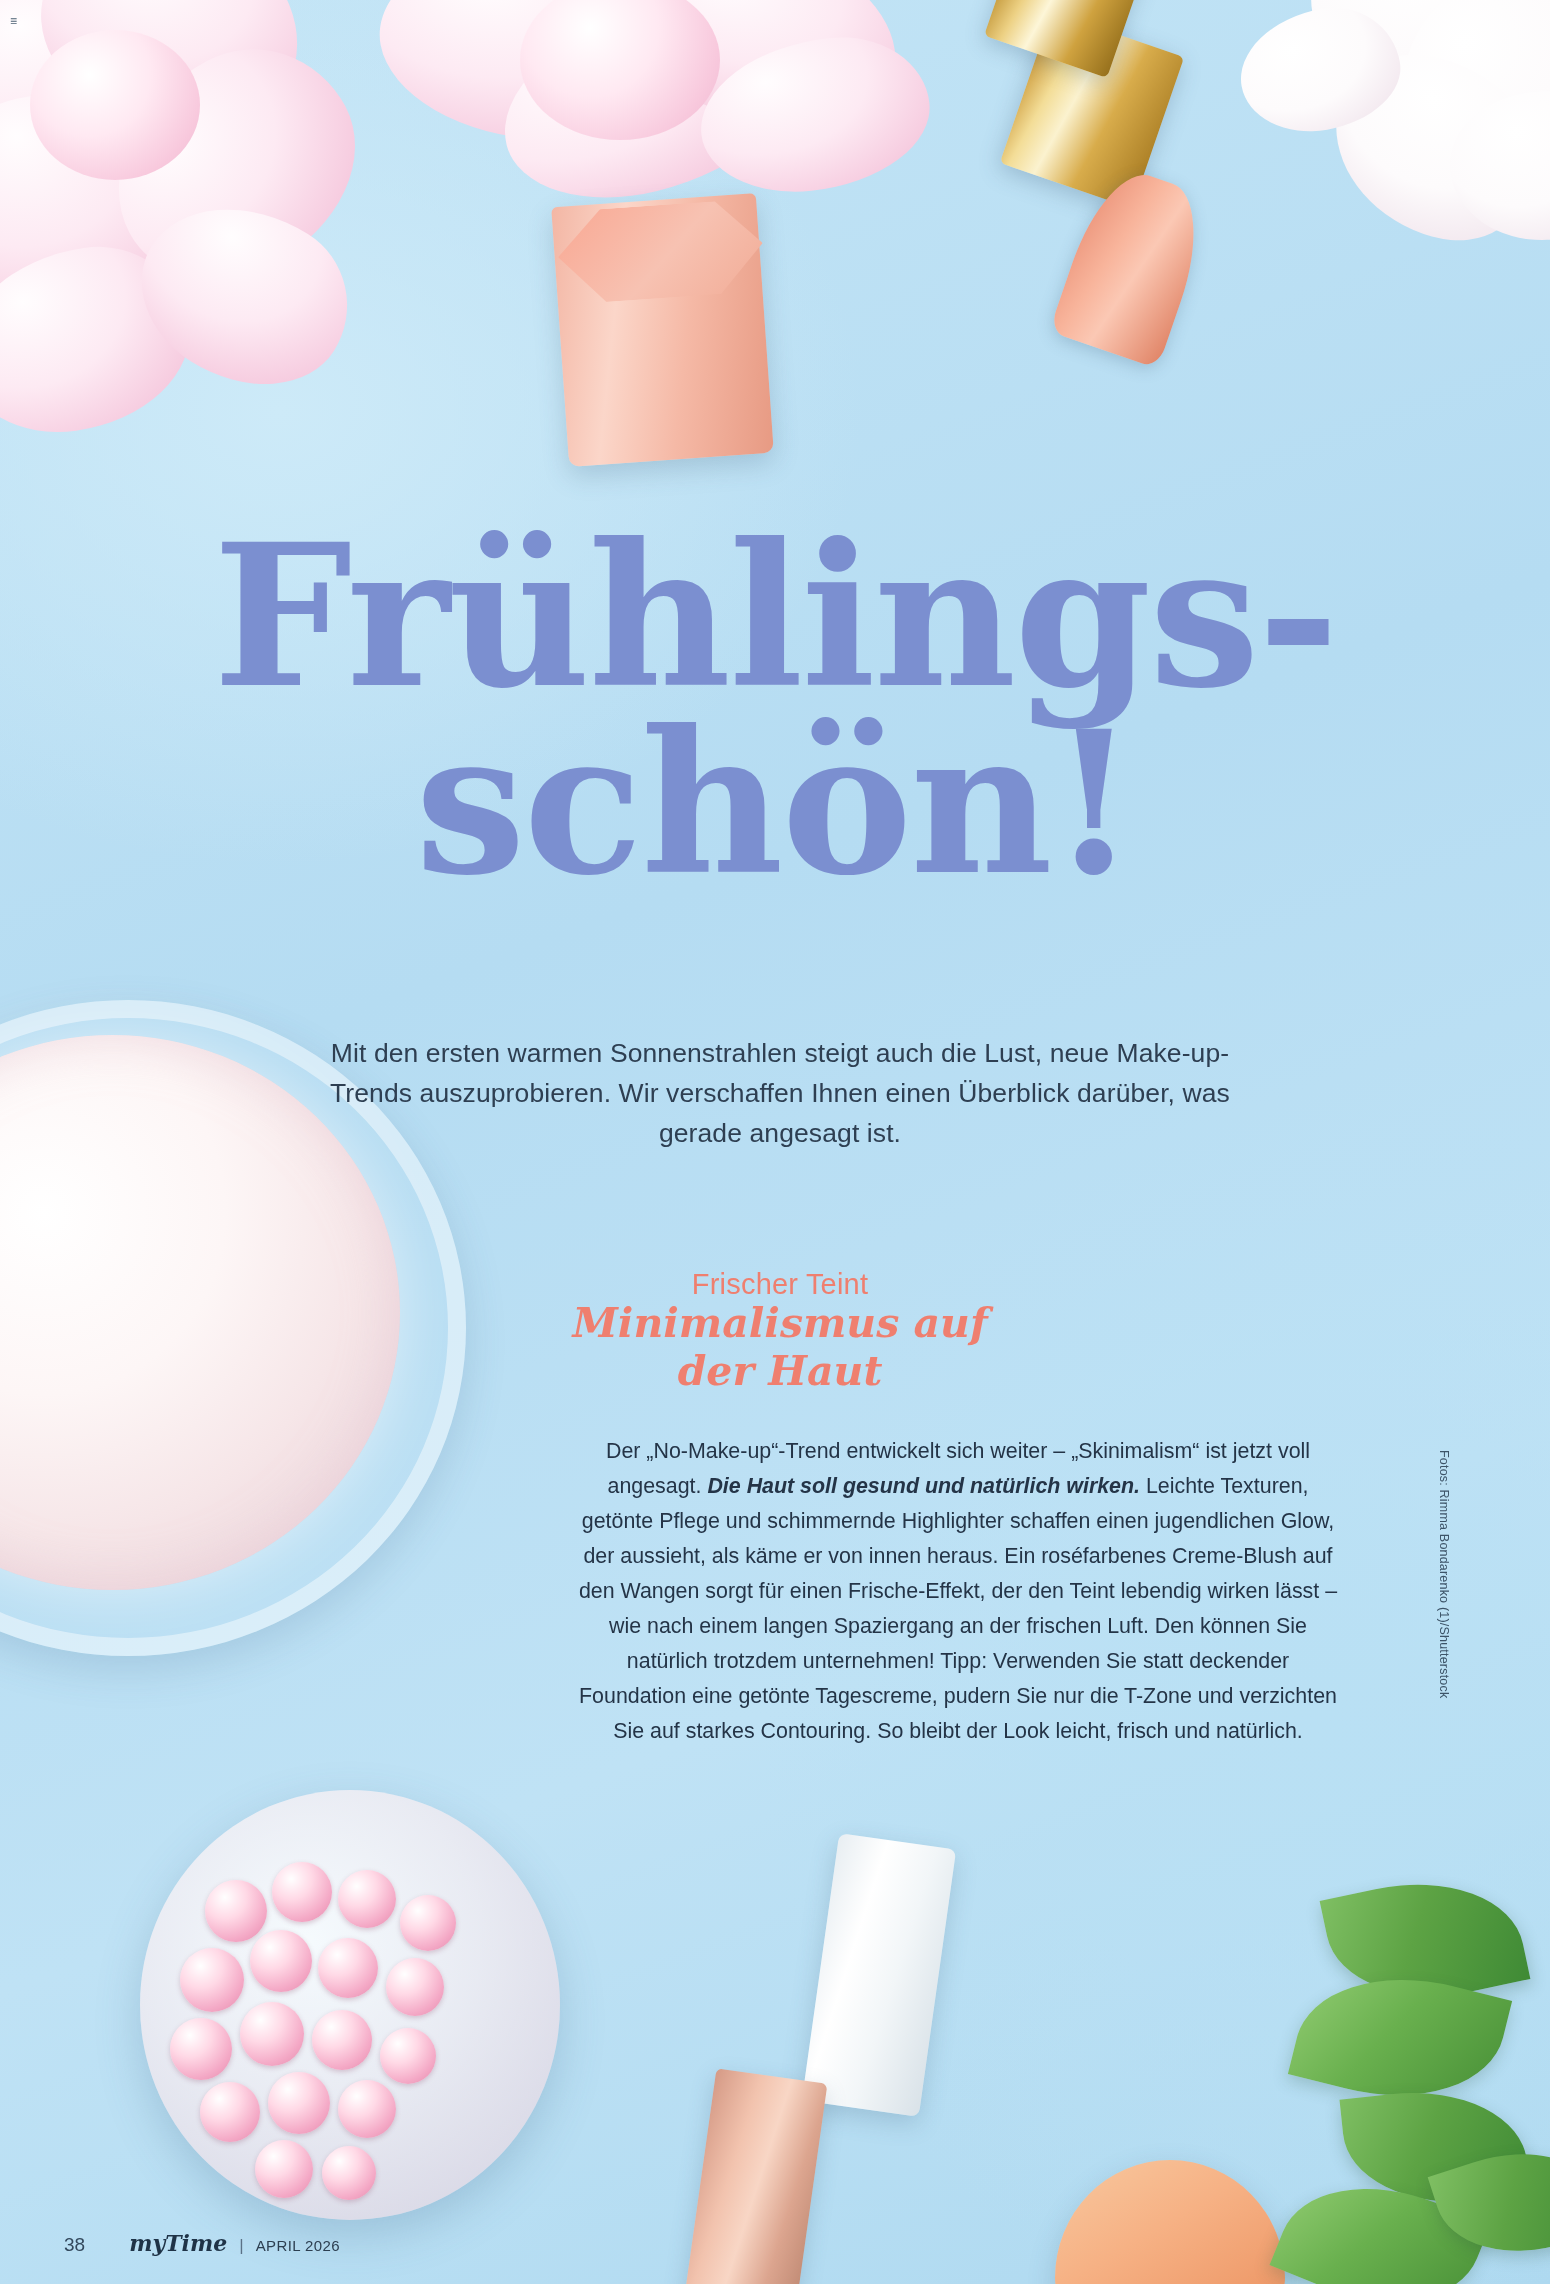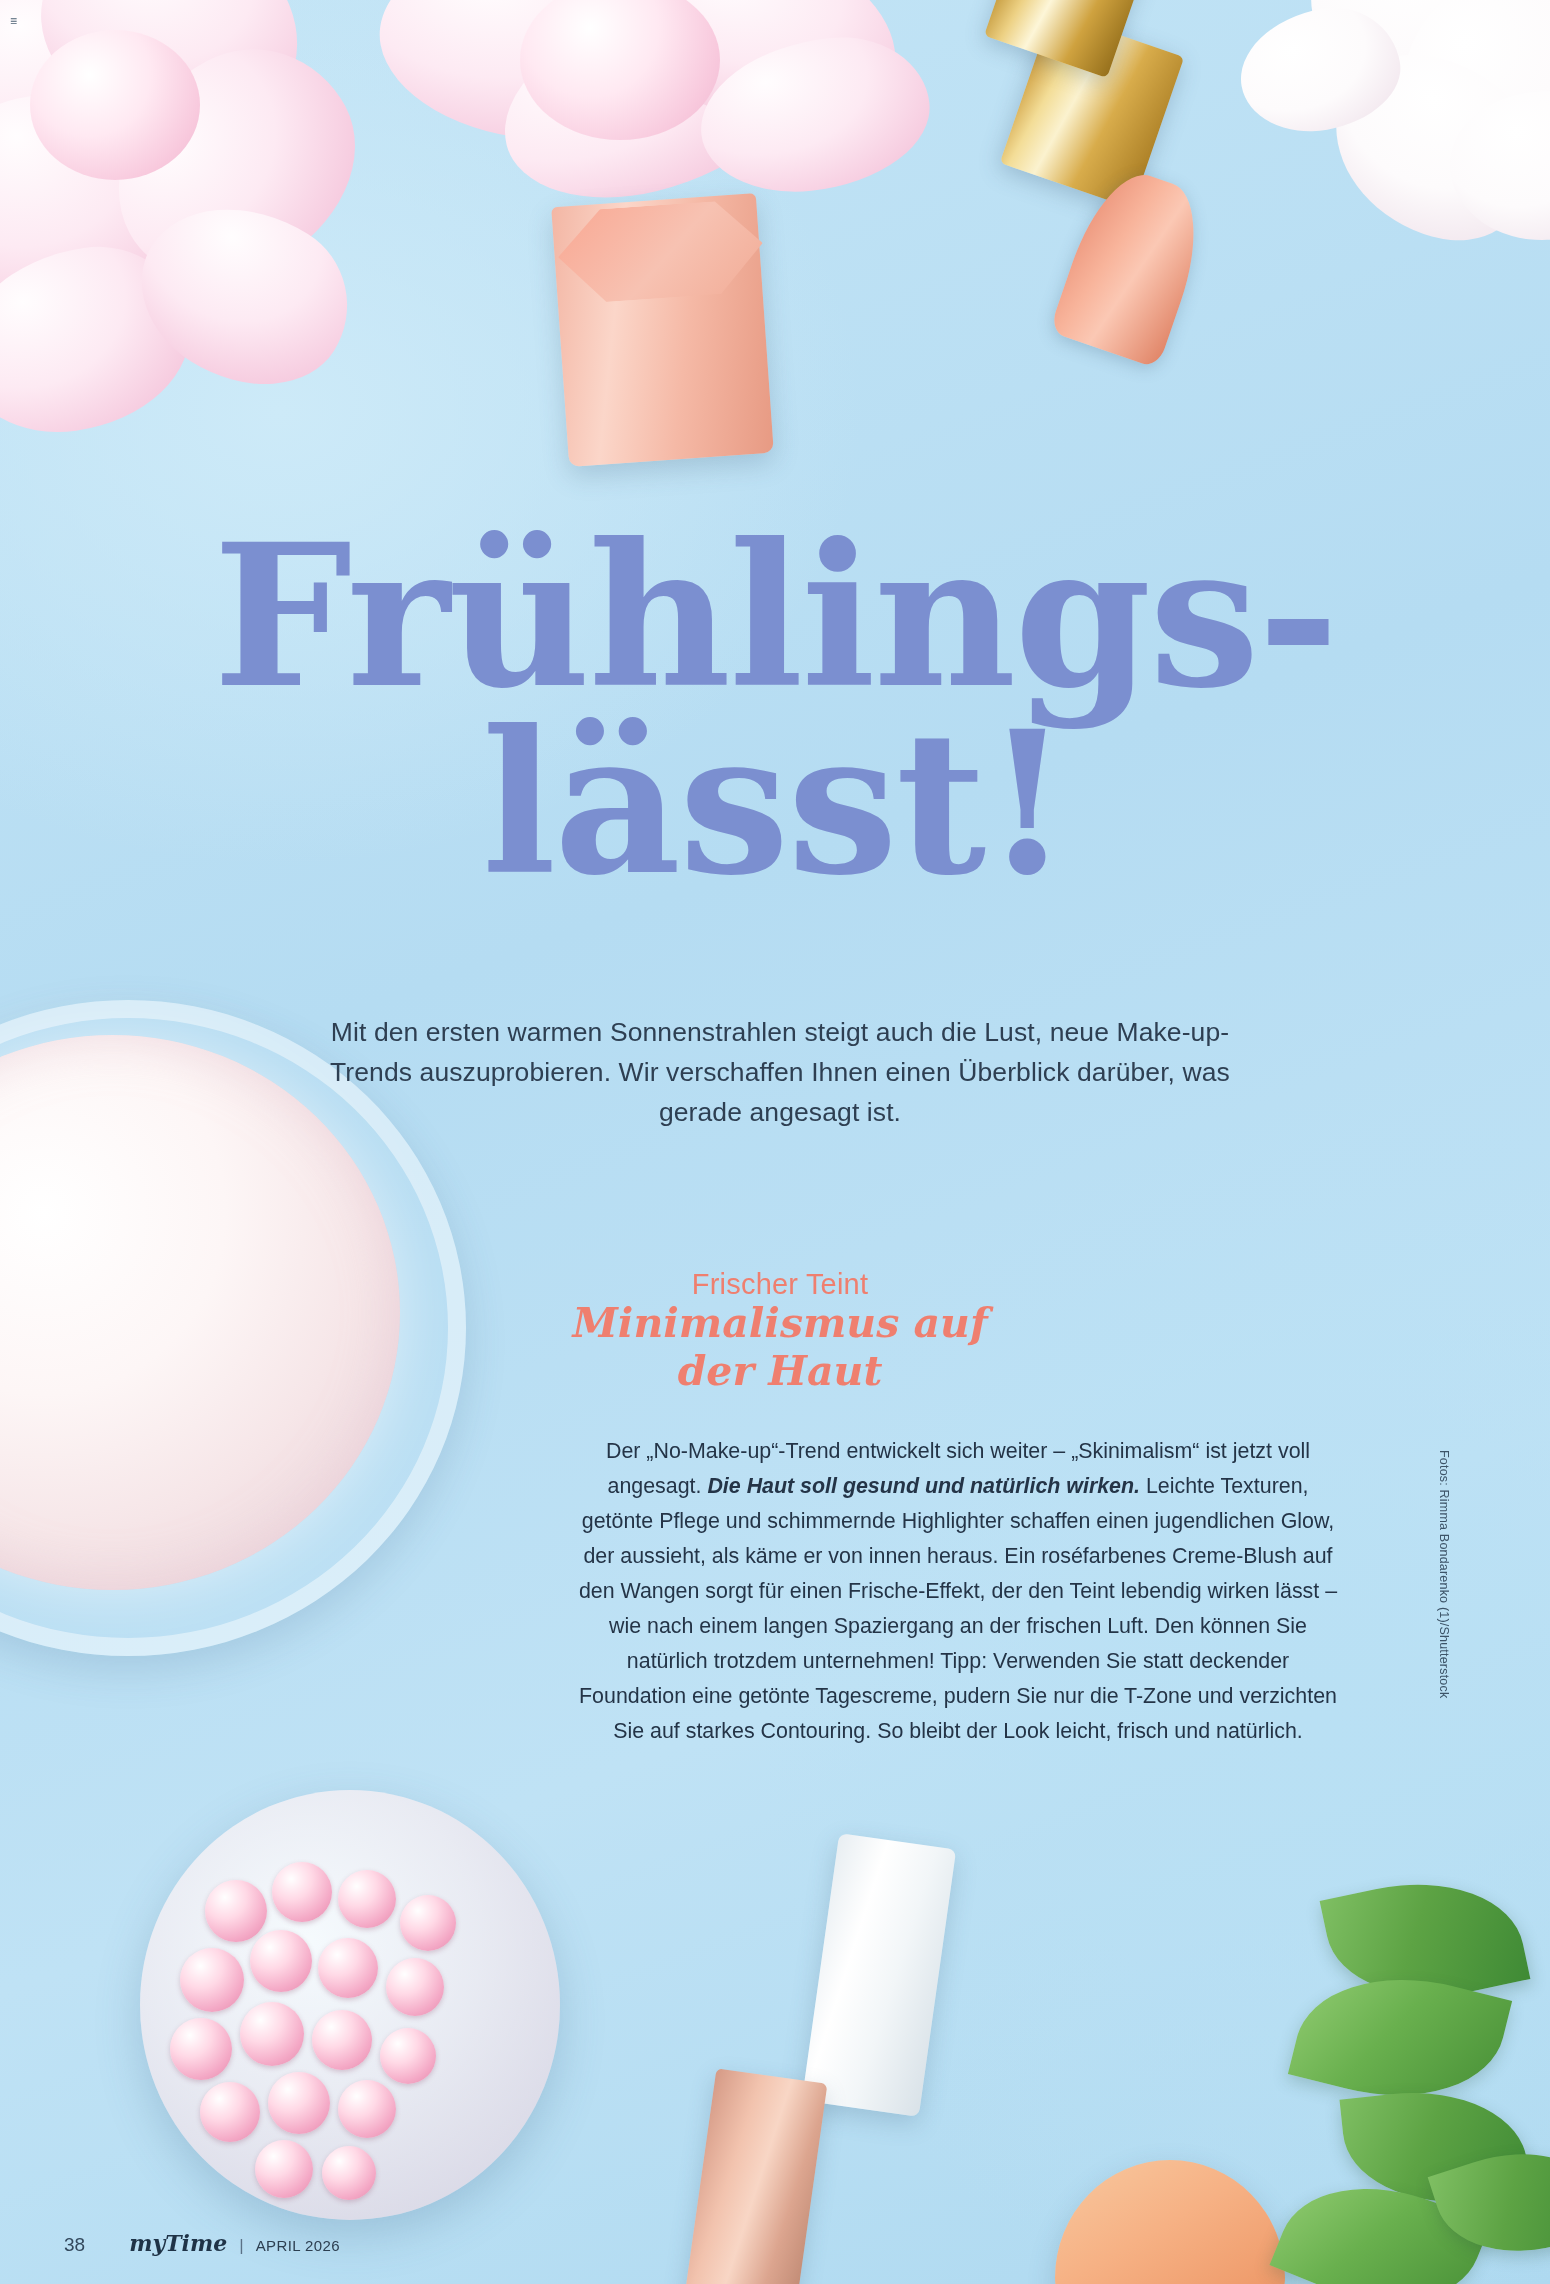--- a/index.html
+++ b/index.html
@@ -151,21 +151,21 @@
     font-size: 196px;
   }
   .headline .l2 {
     display: block;
     font-size: 196px;
     margin-top: 6px;
   }
 
   .standfirst {
     position: absolute;
-    top: 985px;
+    top: 1006px;
     left: 310px;
     width: 940px;
     text-align: center;
     font-size: 26.5px;
     line-height: 1.52;
     color: #2e3f52;
     letter-spacing: .1px;
   }
 
   .kicker {
@@ -322,21 +322,21 @@
     <div class="deco leaf" style="left:1440px; top:2150px; width:160px; height:105px; transform:rotate(-18deg);"></div>
 
   </div>
 
   <div class="content">
 
     <div class="corner-mark">≡</div>
 
     <h1 class="headline">
       <span class="l1">Frühlings-</span>
-      <span class="l2">lässt!</span>
+      <span class="l2">schön!</span>
     </h1>
 
     <p class="standfirst">Mit den ersten warmen Sonnenstrahlen steigt auch die Lust, neue Make-up-Trends auszuprobieren. Wir verschaffen Ihnen einen Überblick darüber, was gerade angesagt ist.</p>
 
     <div class="kicker">Frischer Teint</div>
 
     <h2 class="subhead">
       <span>Minimalismus auf</span><br>
       <span>der Haut</span>
     </h2>

